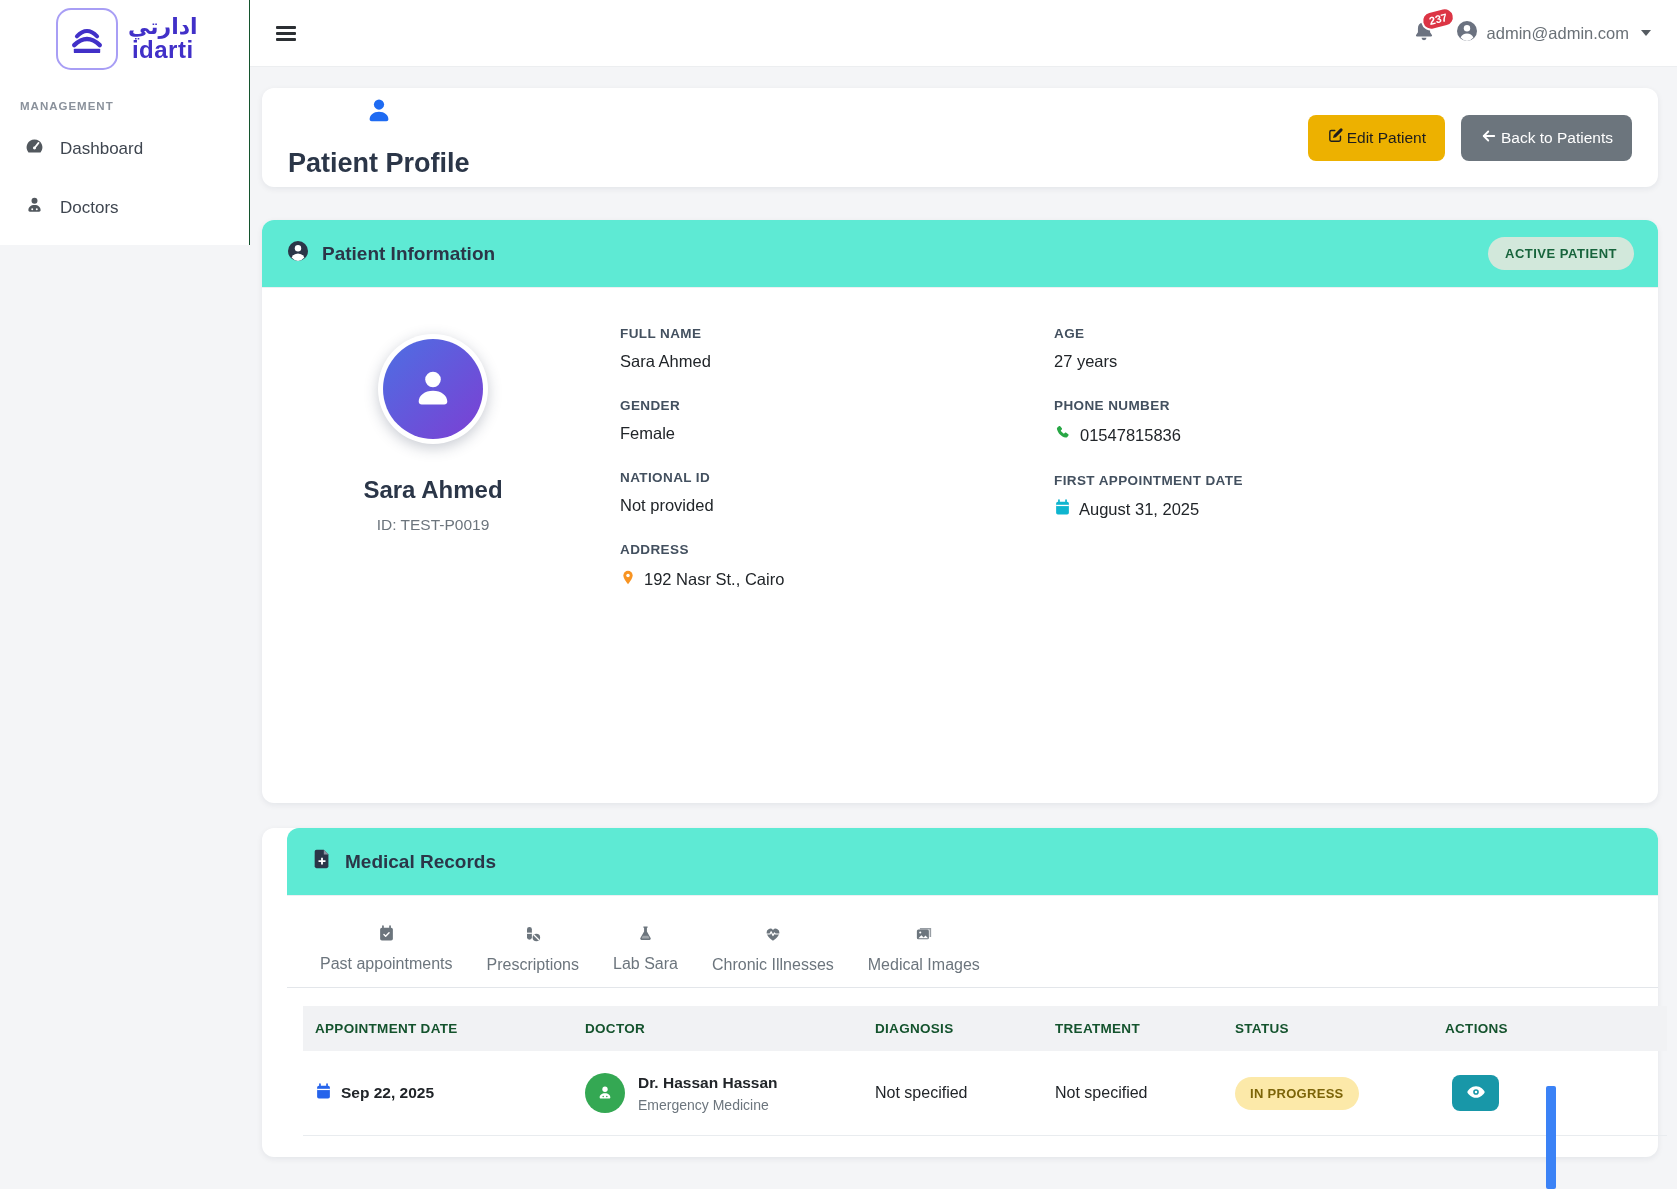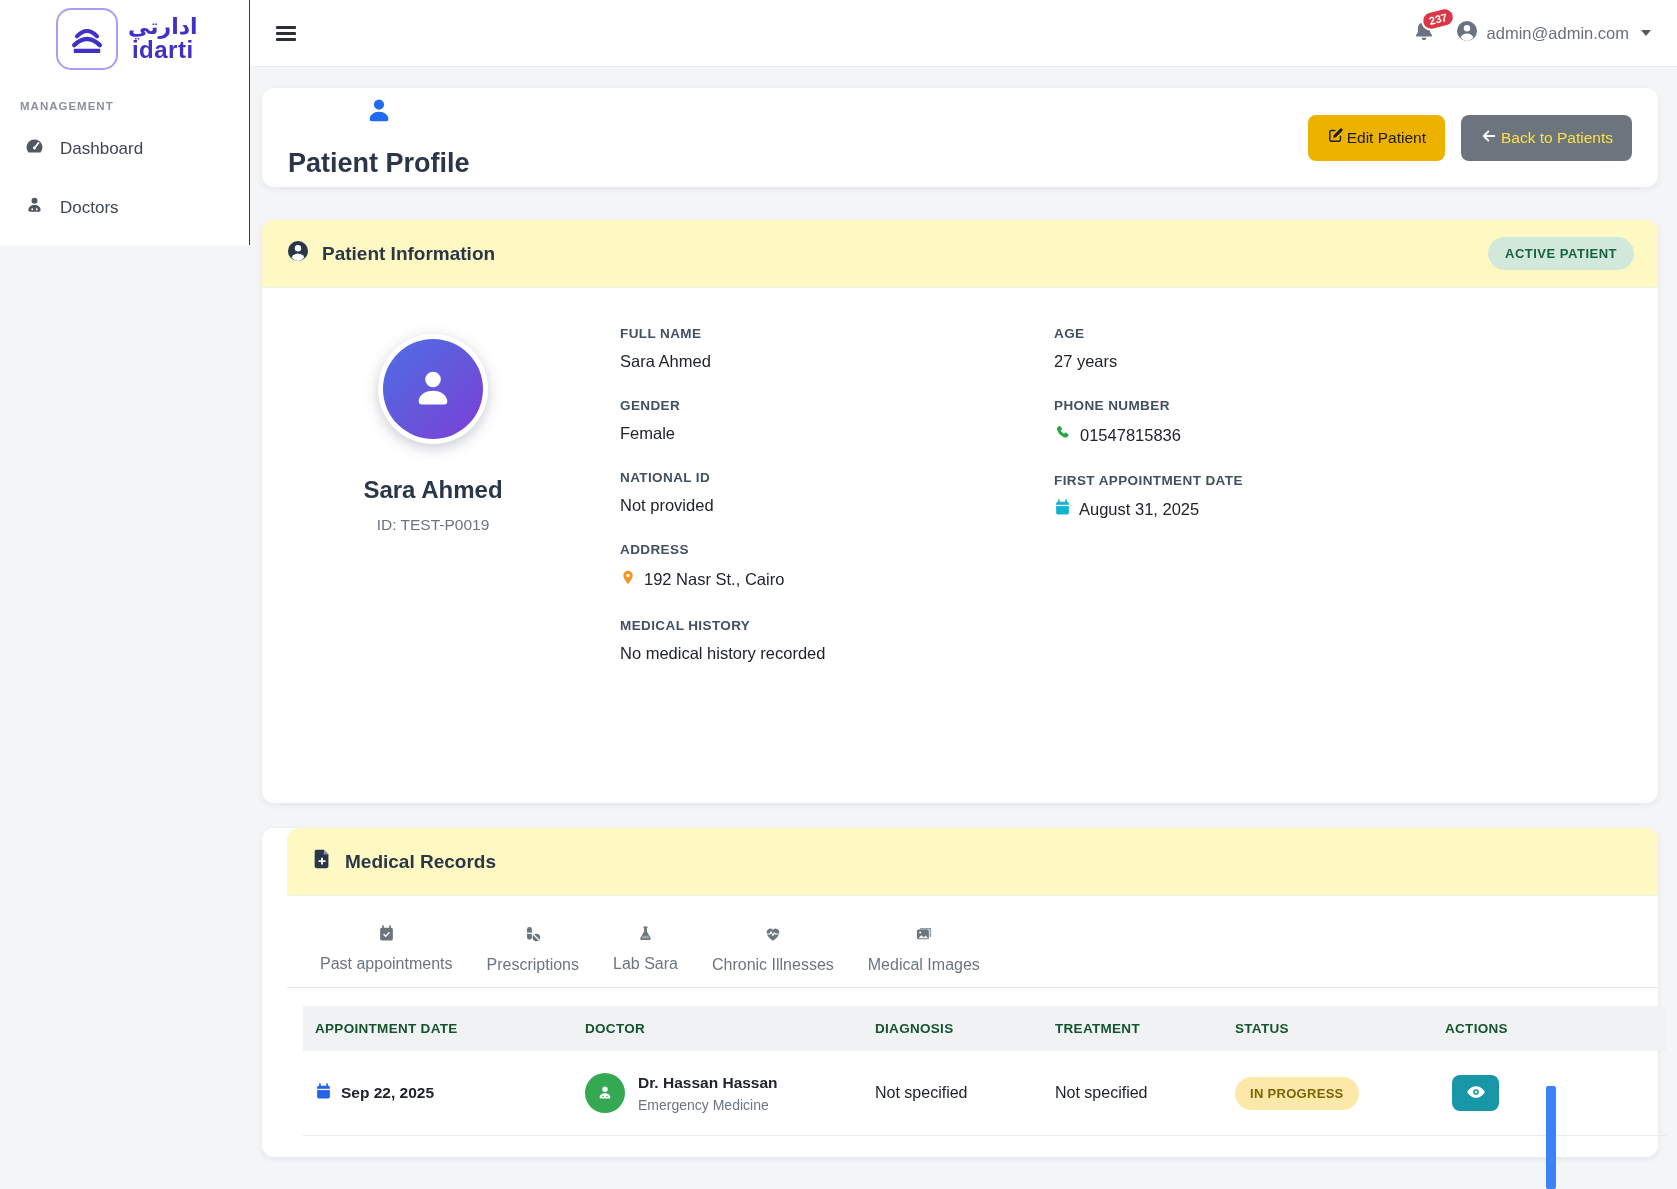--- a/index.html
+++ b/index.html
@@ -52,33 +52,33 @@
   .user-menu { display:flex; align-items:center; gap:8px; color:#6a7177; font-size:16.5px; cursor:pointer; }
   .caret { width:0; height:0; border-left:5px solid transparent; border-right:5px solid transparent; border-top:6px solid #555b61; margin-left:4px; }
 
   
   .card {
     position:absolute; left:262px; width:1396px; background:#fff;
     border-radius:12px; box-shadow:0 2px 6px rgba(20,30,50,.07);
   }
   .card-header {
     height:68px; display:flex; align-items:center; justify-content:space-between;
-    padding:0 24px; background:#fef9c3; border-bottom:1px solid #edeff2;
+    padding:0 24px; background:#5eead4; border-bottom:1px solid #edeff2;
     border-radius:12px 12px 0 0;
   }
   .card-title { display:flex; align-items:center; gap:12px; font-size:19px; font-weight:bold; color:#2b3648; }
 
   
   #page-header-card { top:88px; height:99px; display:flex; align-items:center; padding:0 26px; }
   .page-title-wrap { display:flex; align-items:center; gap:18px;flex-direction:column; }
   .page-title { font-size:27px; font-weight:bold; color:#2b3648; }
   .header-actions { margin-left:auto; display:flex; gap:16px; }
   .btn { display:flex; align-items:center; gap:3px; border:none; border-radius:8px; height:46px; padding:0 19px; font-size:15.5px; font-family:inherit; cursor:pointer; }
   .btn-warning { background:#edb100; color:#1d1d1f; }
-  .btn-secondary { background:#6c757d; color:#fde047; }
+  .btn-secondary { background:#6c757d; color:#ffffff; }
 
   
   #patient-card { top:220px; height:583px; }
   .badge-green {
     background:#d2e8db; color:#17643c; font-size:13px; font-weight:bold;
     letter-spacing:.5px; padding:9px 17px; border-radius:999px;
   }
   .patient-body { display:flex; padding:38px 32px 0 32px; }
   .col-avatar { width:278px; text-align:center; flex:0 0 auto; }
   .avatar-ring {
@@ -292,24 +292,20 @@
         <div class="field-label">ADDRESS</div>
         <div class="field-value">
           <span>
             <svg width="16" height="19" viewBox="0 0 24 24" fill="#f89422">
               <path d="M12 2a7 7 0 0 0-7 7c0 5 7 13 7 13s7-8 7-13a7 7 0 0 0-7-7z"></path>
               <circle cx="12" cy="9" r="2.6" fill="#fff"></circle>
             </svg>
           </span>
           <span>192 Nasr St., Cairo</span>
         </div>
-      </div>
-      <div class="field">
-        <div class="field-label">MEDICAL HISTORY</div>
-        <div class="field-value">No medical history recorded</div>
       </div>
     </div>
 
     <div class="col-fields-right">
       <div class="field">
         <div class="field-label">AGE</div>
         <div class="field-value">27 years</div>
       </div>
       <div class="field">
         <div class="field-label">PHONE NUMBER</div>

